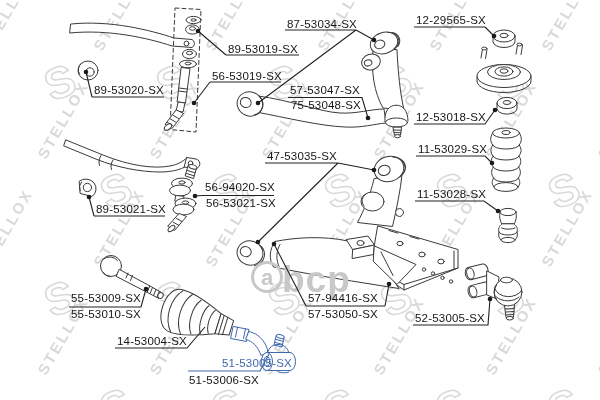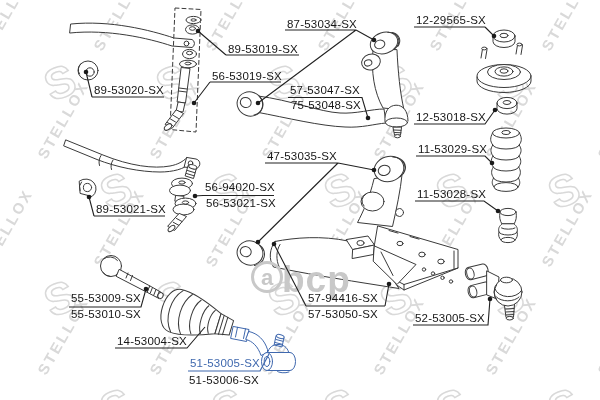--- a/index.html
+++ b/index.html
@@ -5,21 +5,21 @@
   html,body { margin:0; padding:0; background:#ffffff; }
   .stage {
     position:relative; width:600px; height:400px; background:#fff;
     overflow:hidden; font-family:"Liberation Sans", sans-serif;
   }
   .stage svg { position:absolute; left:0; top:0; }
   .lbl {
     position:absolute; font-size:11.5px; line-height:11px; color:#161616;
     white-space:nowrap; letter-spacing:.2px; cursor:pointer;
   }
-  .lbl.blue { color:#3f68ae; }
+  .lbl.blue { color:#3f68ae;margin-left:32px; }
   .wm-text { font-weight:bold; font-size:15px; letter-spacing:2.5px; fill:#d9d9d9; }
   .wm-s { font-weight:bold; font-size:44px; fill:none; stroke:#d9d9d9; stroke-width:1.5px; }
   .abcp-a { font-weight:bold; font-size:22px; fill:#c8c8c8; text-anchor:middle; }
   .abcp-bcp { font-weight:bold; font-size:37px; fill:#c8c8c8; letter-spacing:1px; }
 </style>
 </head>
 <body>
 
 <div class="stage">
 

